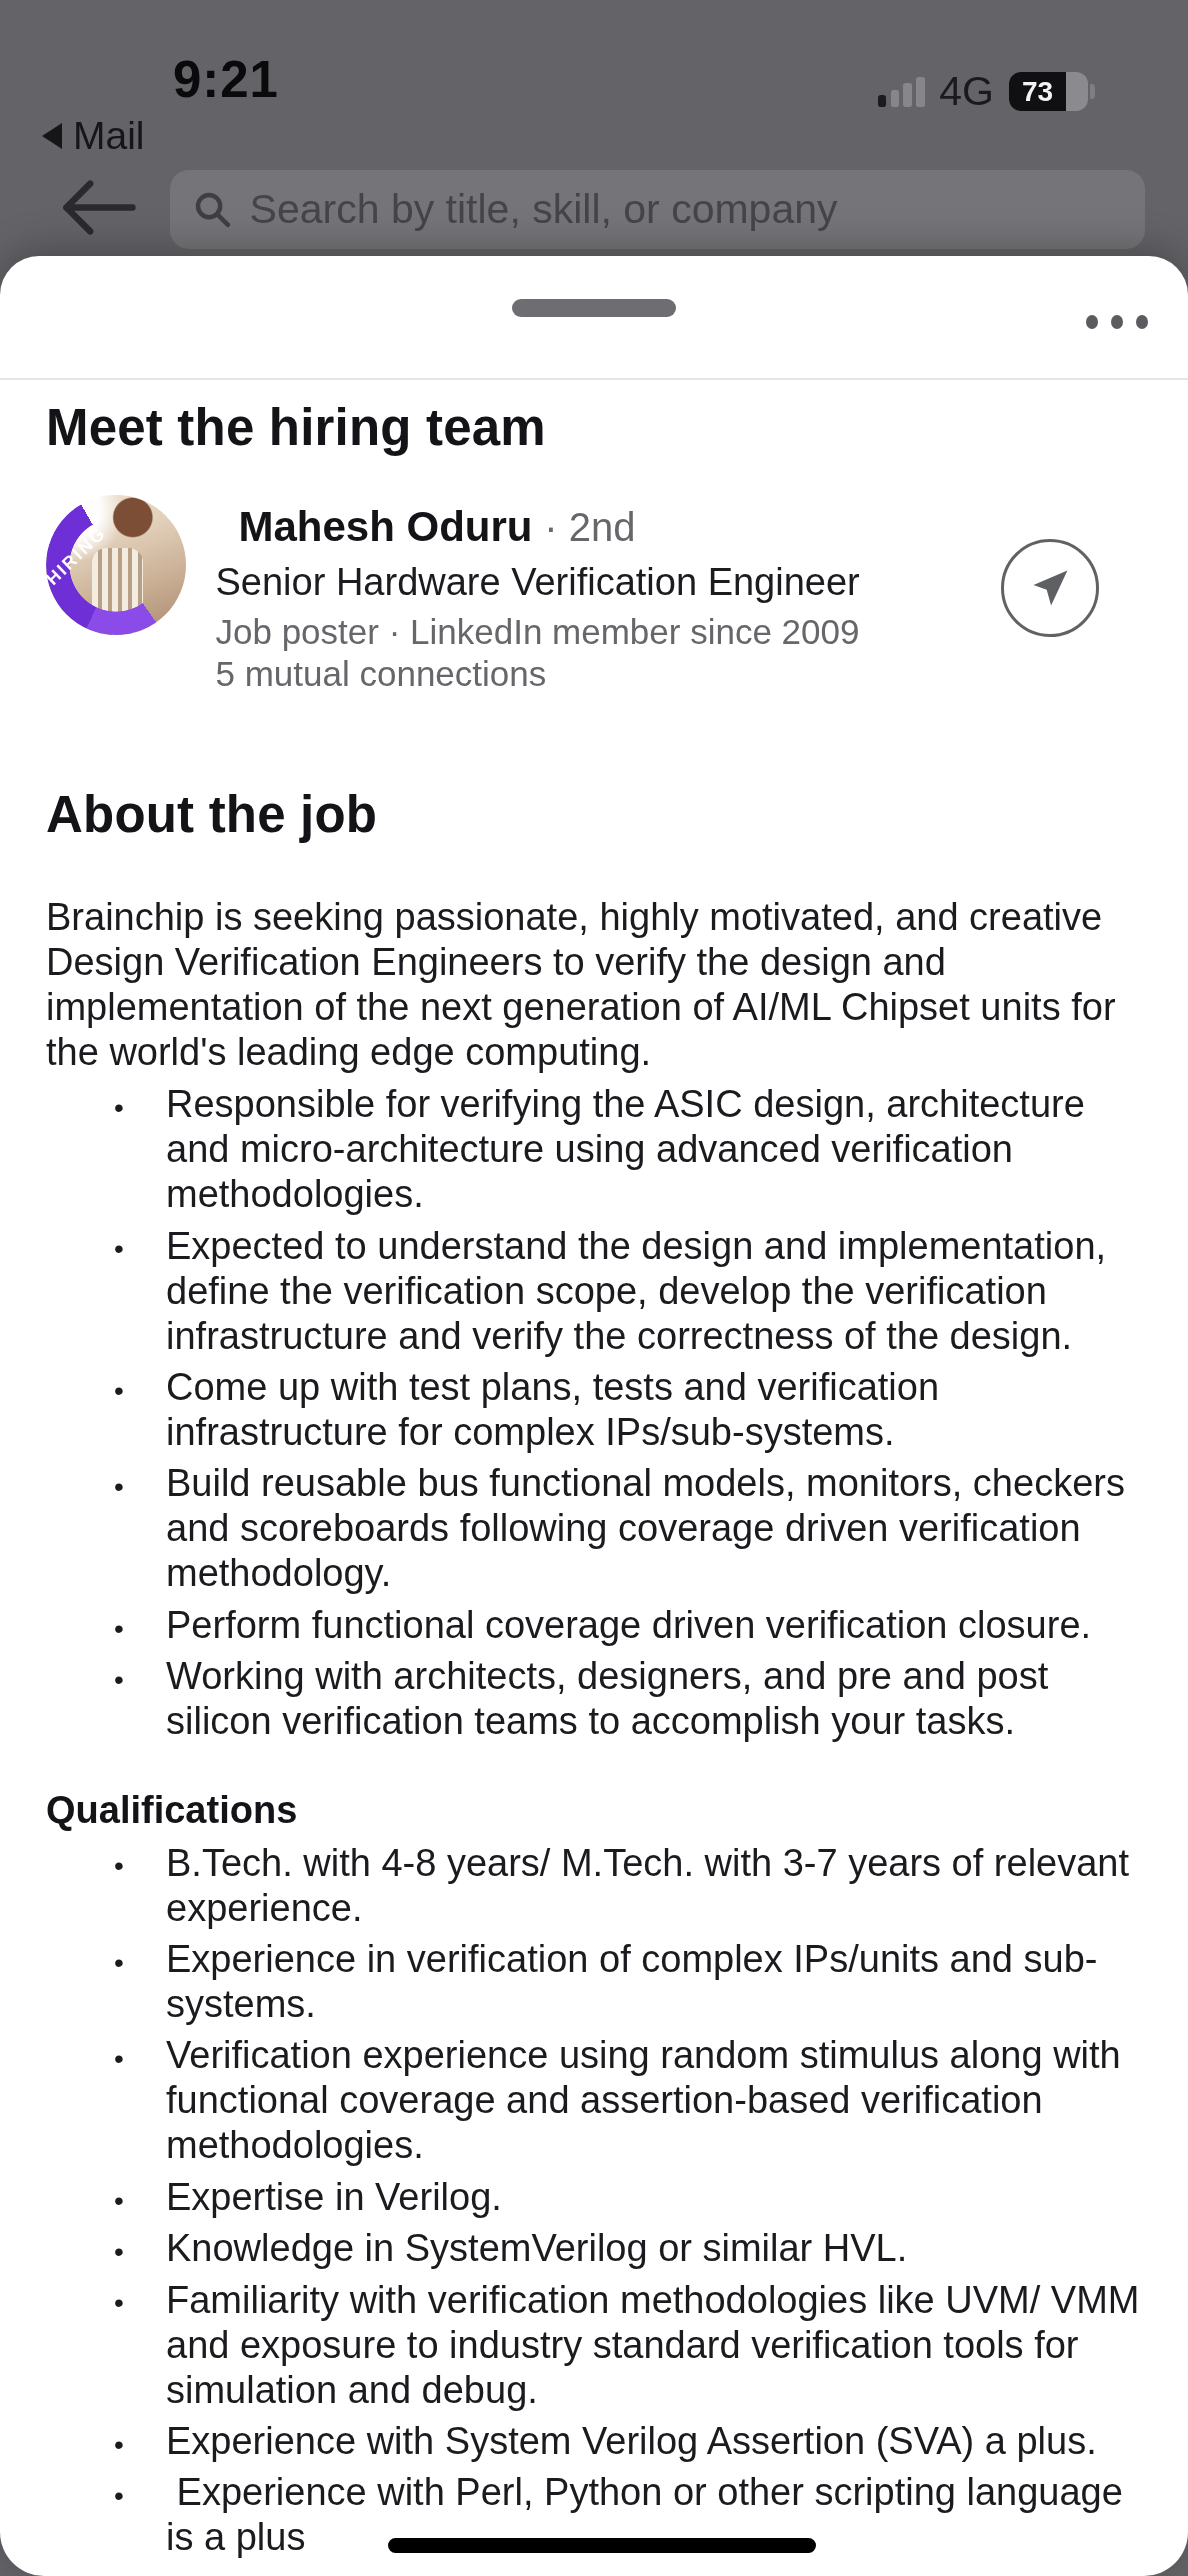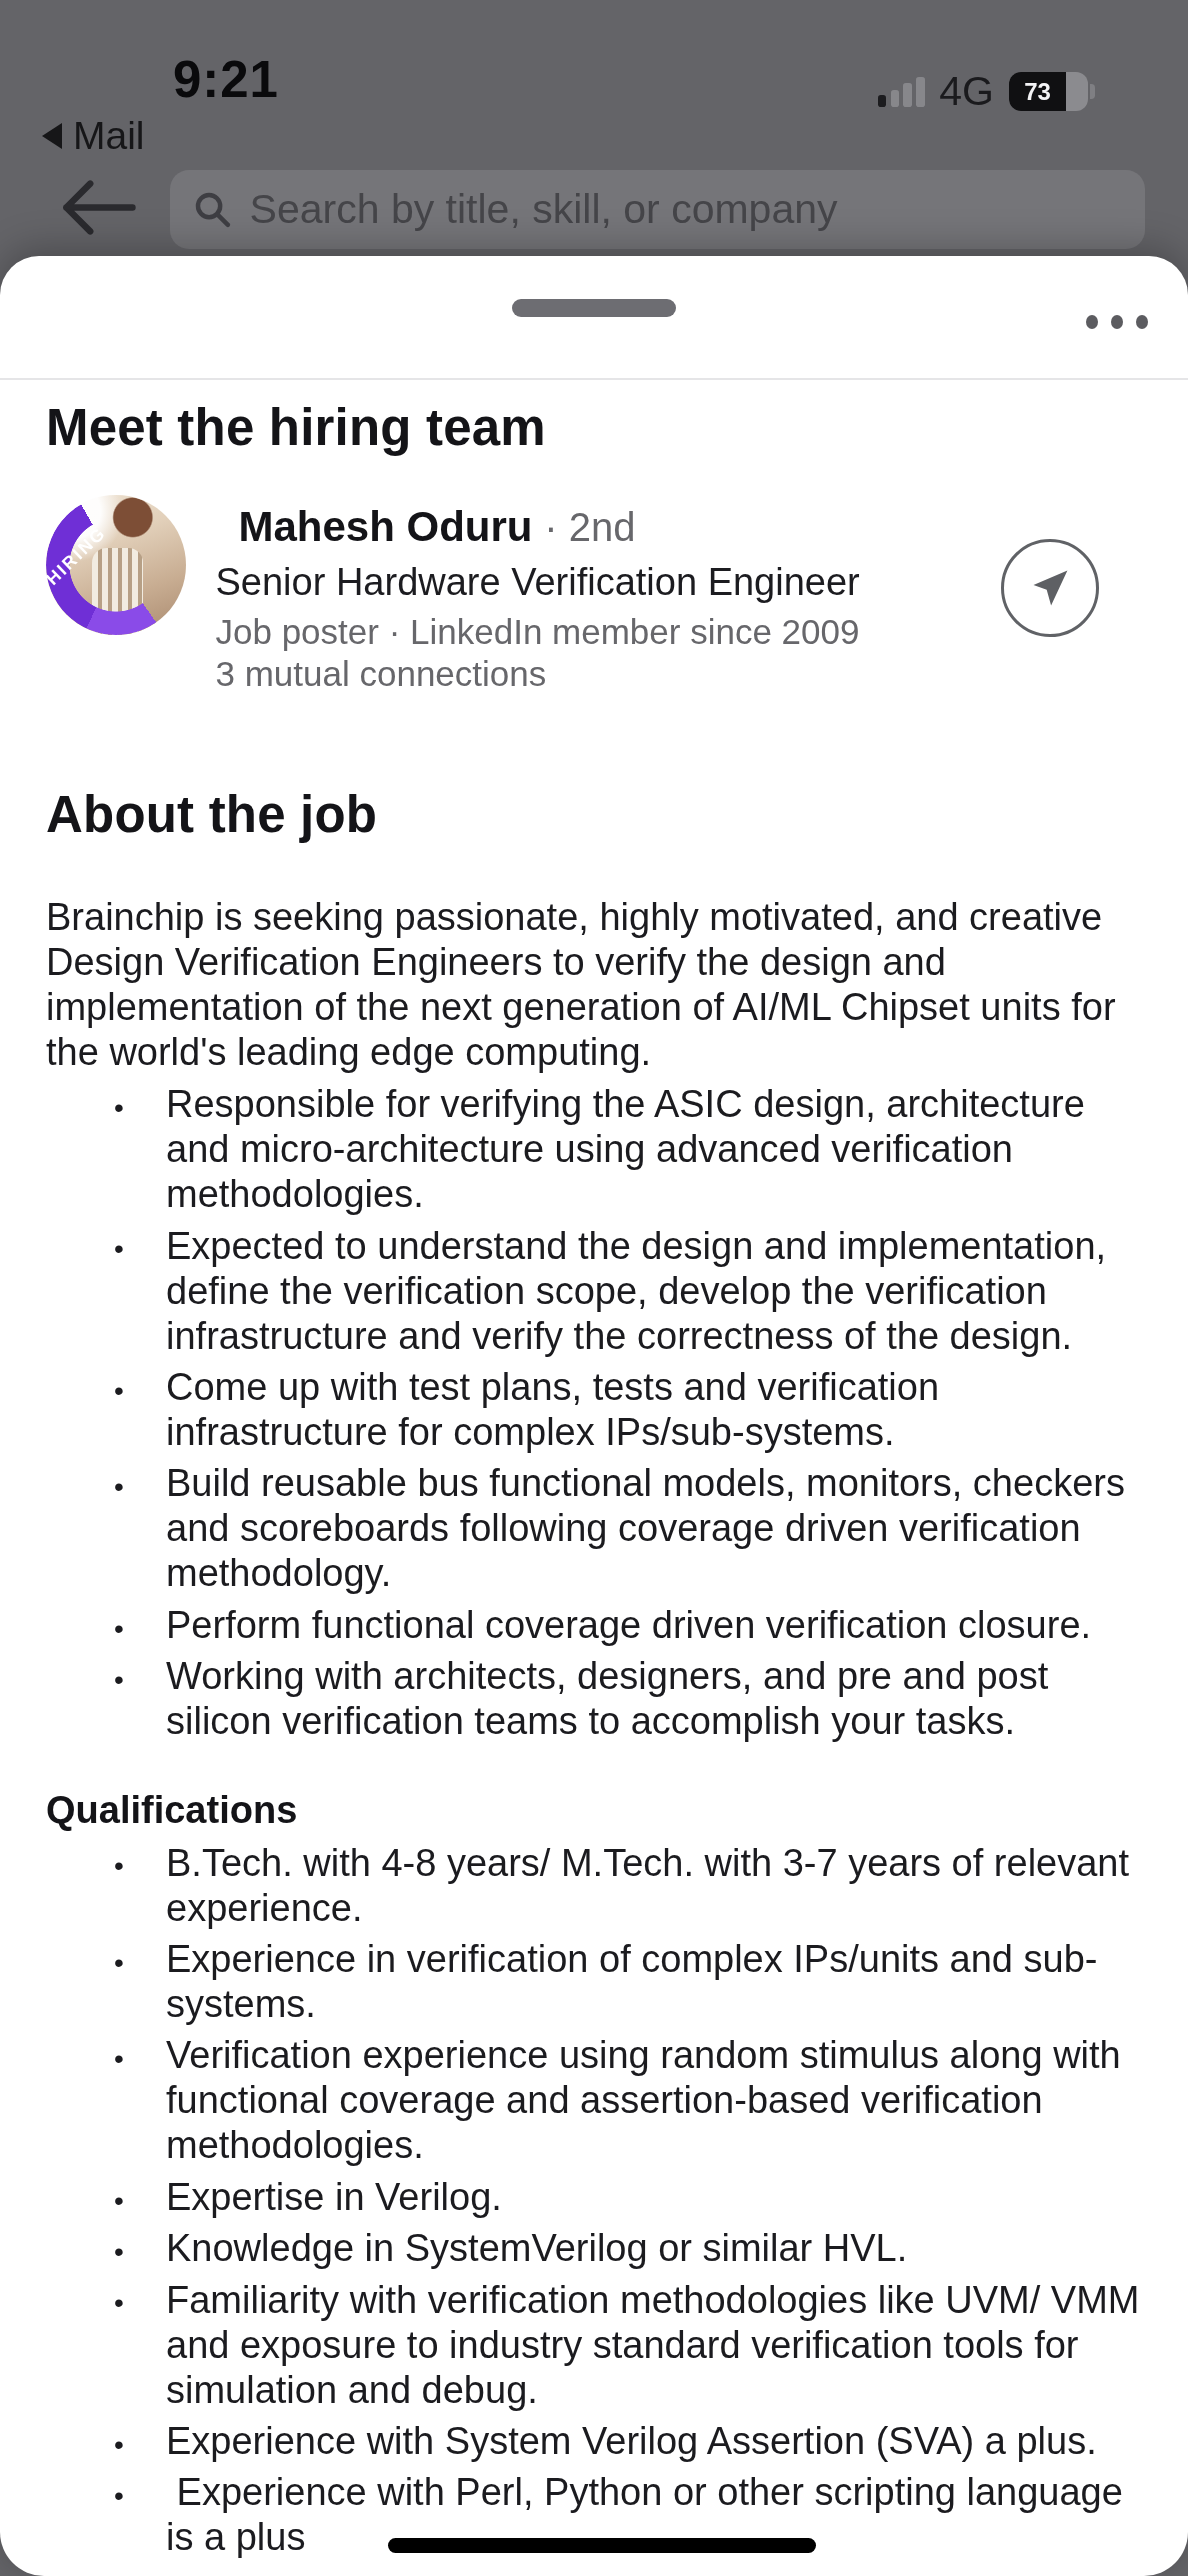--- a/index.html
+++ b/index.html
@@ -16,21 +16,21 @@
   .signal{display:flex;align-items:flex-end;gap:4.6px;height:31px;}
   .signal i{display:block;width:8.3px;border-radius:2.8px;background:#87878b;}
   .signal i:nth-child(1){height:12px;background:#1c1c1f;}
   .signal i:nth-child(2){height:17.5px;}
   .signal i:nth-child(3){height:24px;}
   .signal i:nth-child(4){height:30px;}
   .network{font-size:41px;color:#1a1a1d;font-weight:500;}
   .battery{display:flex;align-items:center;}
   .battery-body{position:relative;width:79px;height:39px;border-radius:12px;background:#8b8b8f;overflow:hidden;}
   .battery-fill{position:absolute;left:0;top:0;bottom:0;width:73%;background:#101012;color:#f3f3f5;
-    display:flex;align-items:center;justify-content:center;font-size:24px;font-weight:700;}
+    display:flex;align-items:center;justify-content:center;font-size:28px;font-weight:700;}
   .battery-cap{width:5.5px;height:14.7px;background:#7f7f83;border-radius:0 3.7px 3.7px 0;margin-left:1.8px;}
   .mail-back{position:absolute;left:42px;top:92px;display:flex;align-items:center;gap:11px;color:#161618;}
   .mail-tri{width:0;height:0;border-top:13px solid transparent;border-bottom:13px solid transparent;border-right:20px solid #161618;}
   .mail-label{font-size:39px;}
   
   .search-row{position:absolute;top:164px;left:0;right:0;height:92px;}
   .back-arrow{position:absolute;left:57px;top:1.8px;width:83px;height:83px;display:flex;align-items:center;justify-content:center;}
   .search-field{
     position:absolute;left:170px;top:5.5px;width:975px;height:79px;border-radius:19px;
     background:#757579;display:flex;align-items:center;padding:0 22px;box-sizing:border-box;gap:16.6px;
@@ -150,21 +150,21 @@
           <div class="hiring-ring"></div>
           <div class="hiring-text">#HIRING</div>
         </div>
         <div class="profile-info">
           <div class="name-line">
             <span class="name">Mahesh Oduru</span>
             <span class="degree">· 2nd</span>
           </div>
           <div class="headline">Senior Hardware Verification Engineer</div>
           <div class="meta">Job poster · LinkedIn member since 2009</div>
-          <div class="meta2">3 mutual connections</div>
+          <div class="meta2">5 mutual connections</div>
         </div>
         <div class="send-btn">
           <svg width="44" height="44" viewBox="0 0 24 24">
             <path d="M21.5 2.5 L3 10.3 L10.2 12.9 L12.6 21.5 Z" fill="#5e6064"></path>
           </svg>
         </div>
       </div>
 
       <h2 class="about">About the job</h2>
 

